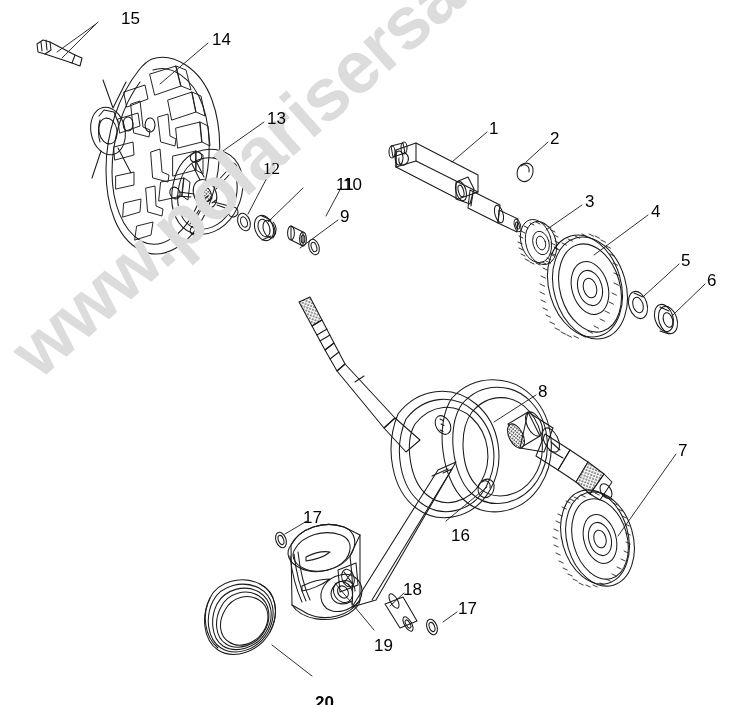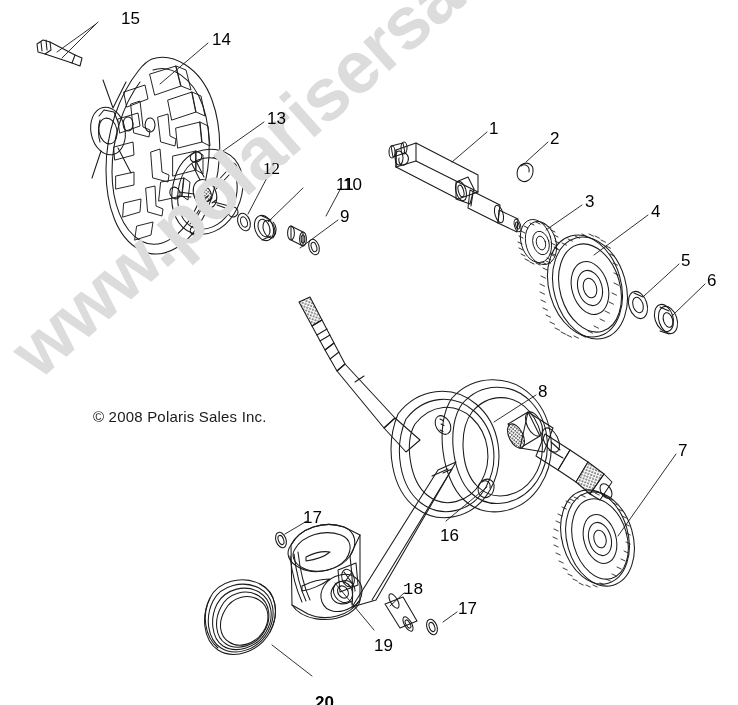--- a/index.html
+++ b/index.html
@@ -452,39 +452,38 @@
 
         <path d="M210 598 C 202 614, 204 636, 218 648"></path>
         <path d="M270 632 C 280 613, 276 592, 260 584"></path>
       </g>
 
     </g>
   </svg>
 
   <div id="watermark">www.polarisersatzteile.de</div>
 
-  <div id="copyright">© 2008 Polaris Sales Inc.</div>
 
   <div id="callouts">
       <div class="callout" style="left: 101px; top: 10px; margin-left: 20px;">15</div>
       <div class="callout" style="left: 212px; top: 31px;">14</div>
       <div class="callout" style="left: 267px; top: 110px;">13</div>
       <div class="callout" style="left: 263px; top: 160px; font-family: Liberation Serif, serif;">12</div>
       <div class="callout" style="left: 305px; top: 176px; margin-left: 31px;">11</div>
       <div class="callout" style="left: 343px; top: 176px;">10</div>
       <div class="callout" style="left: 340px; top: 208px;">9</div>
       <div class="callout" style="left: 489px; top: 120px;">1</div>
       <div class="callout" style="left: 550px; top: 130px;">2</div>
       <div class="callout" style="left: 585px; top: 193px;">3</div>
       <div class="callout" style="left: 651px; top: 203px;">4</div>
       <div class="callout" style="left: 681px; top: 252px;">5</div>
       <div class="callout" style="left: 707px; top: 272px;">6</div>
       <div class="callout" style="left: 538px; top: 383px;">8</div>
       <div class="callout" style="left: 678px; top: 442px;">7</div>
-      <div class="callout" style="left: 440px; top: 527px;">16</div>
+      <div class="callout" style="left: 451px; top: 527px;">16</div>
       <div class="callout" style="left: 303px; top: 509px;">17</div>
-      <div class="callout" style="left: 403px; top: 581px; font-family: Liberation Mono, monospace;">18</div>
+      <div class="callout" style="left: 403px; top: 581px;">18</div>
       <div class="callout" style="left: 458px; top: 600px;">17</div>
       <div class="callout" style="left: 374px; top: 637px; text-align: right;">19</div>
       <div class="callout" style="left: 315px; top: 694px; font-weight: bold;">20</div>
     </div>
 
 </div>
 
 </body></html>

